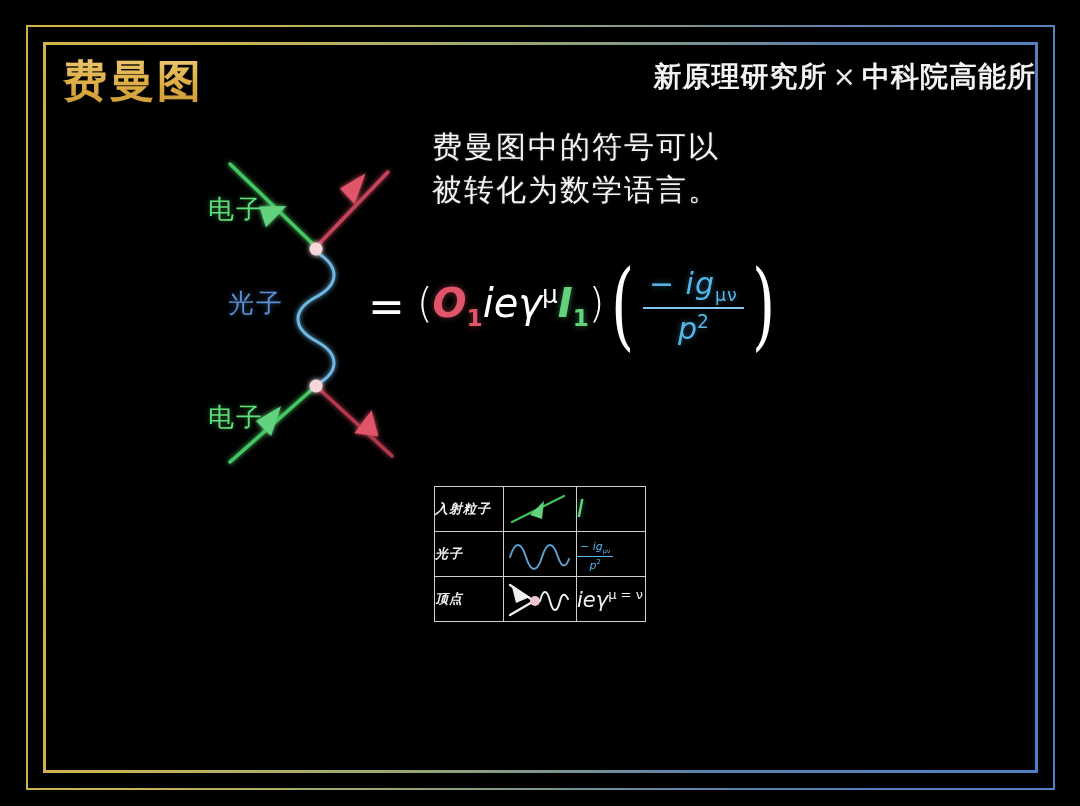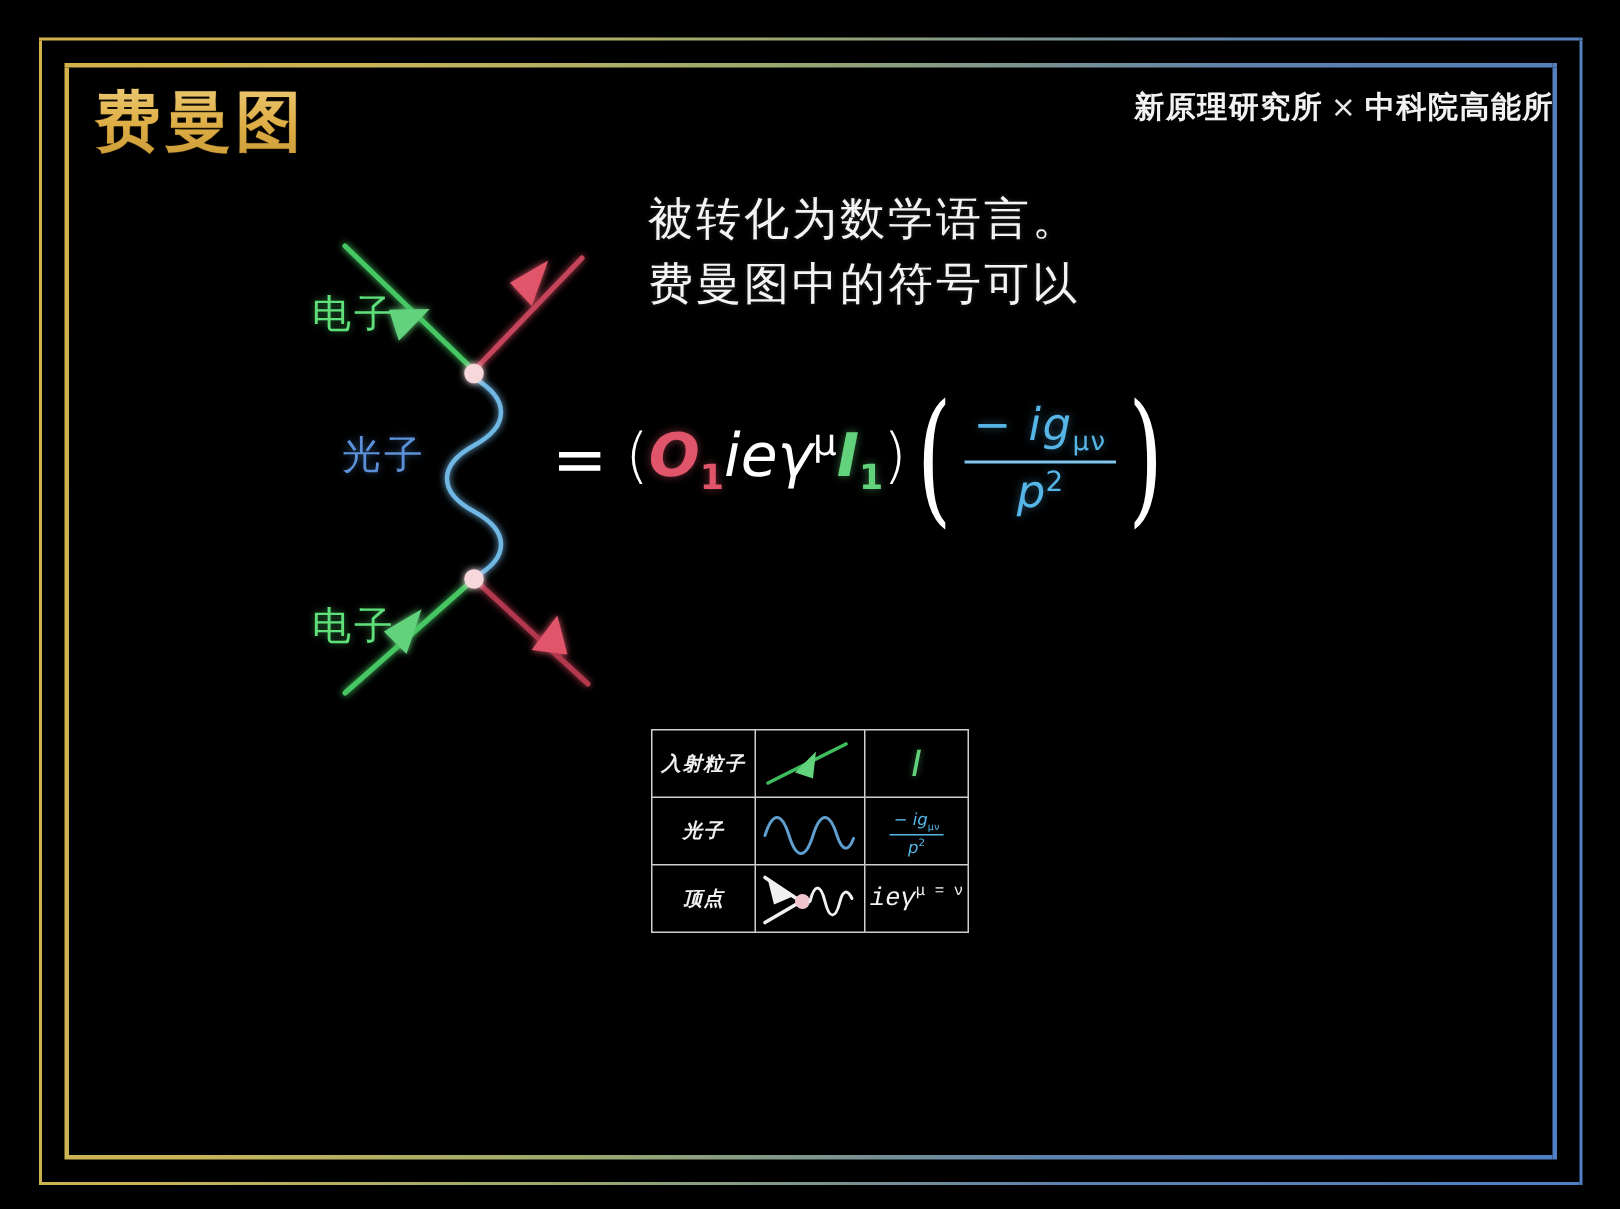--- a/index.html
+++ b/index.html
@@ -47,21 +47,21 @@
     -webkit-background-clip: text;
     background-clip: text;
     -webkit-text-fill-color: transparent;
     text-shadow: 0 0 1px rgba(230,180,80,0.35);
     font-family: Liberation Serif, serif;
   }
   .brand {
     position: absolute;
     right: 44px;
     top: 58px;
-    font-size: 20px;
+    font-size: 28px;
     font-weight: 700;
     color: #f2f2f2;
     letter-spacing: 1px;
     white-space: nowrap;
     font-family: "DejaVu Sans", sans-serif;
   }
   .brand .x {
     font-weight: 400;
     padding: 0 5px;
     color: #e8e8e8;
@@ -162,21 +162,20 @@
   
   .legend {
     position: absolute;
     left: 434px;
     top: 486px;
     border-collapse: collapse;
   }
   .legend td {
     border: 1px solid #cfcfcf;
     height: 44px;
-    text-align: center;
     vertical-align: middle;
     padding: 0;
   }
   .lg-label {
     width: 68px;
     font-size: 13px;
     font-weight: 700;
     font-style: italic;
     color: #f0f0f0;
     letter-spacing: 1px;
@@ -184,21 +183,21 @@
   }
   .lg-sym  { width: 72px; }
   .lg-math { width: 68px; }
   .lg-math-txt {
     font-size: 24px;
     font-style: italic;
     font-family: "DejaVu Sans", sans-serif;
   }
   .m-green { color: #63d27c; text-shadow: 0 0 5px rgba(99,210,124,0.5); }
   .m-red   { color: #e0556a; text-shadow: 0 0 5px rgba(224,85,106,0.5); }
-  .m-white { color: #f2f2f2; font-size: 17px; font-family: Liberation Mono, monospace; }
+  .m-white { color: #f2f2f2; font-size: 21px; }
   .lg-frac {
     display: inline-flex;
     flex-direction: column;
     align-items: center;
     color: #56b6e8;
     font-style: italic;
     font-size: 11px;
     font-family: "DejaVu Sans", sans-serif;
   }
   .lg-frac .n { padding: 0 3px 1px 3px; }
@@ -212,22 +211,22 @@
 <div class="frame frame-outer"></div>
 <div class="frame frame-inner"></div>
 
 <div class="title">费曼图</div>
 
 <div class="brand">
   <span>新原理研究所</span><span class="x">×</span><span>中科院高能所</span>
 </div>
 
 <div class="caption">
+  <div>费曼图中的符号可以</div>
   <div>被转化为数学语言。</div>
-  <div>费曼图中的符号可以</div>
 </div>
 
 <div class="diagram">
   <svg width="280" height="340" viewBox="0 0 280 340">
     <defs>
       <filter id="glow" x="-60%" y="-60%" width="220%" height="220%">
         <feGaussianBlur stdDeviation="2.4" result="b"></feGaussianBlur>
         <feMerge>
             <feMergeNode in="b"></feMergeNode>
             <feMergeNode in="SourceGraphic"></feMergeNode>

